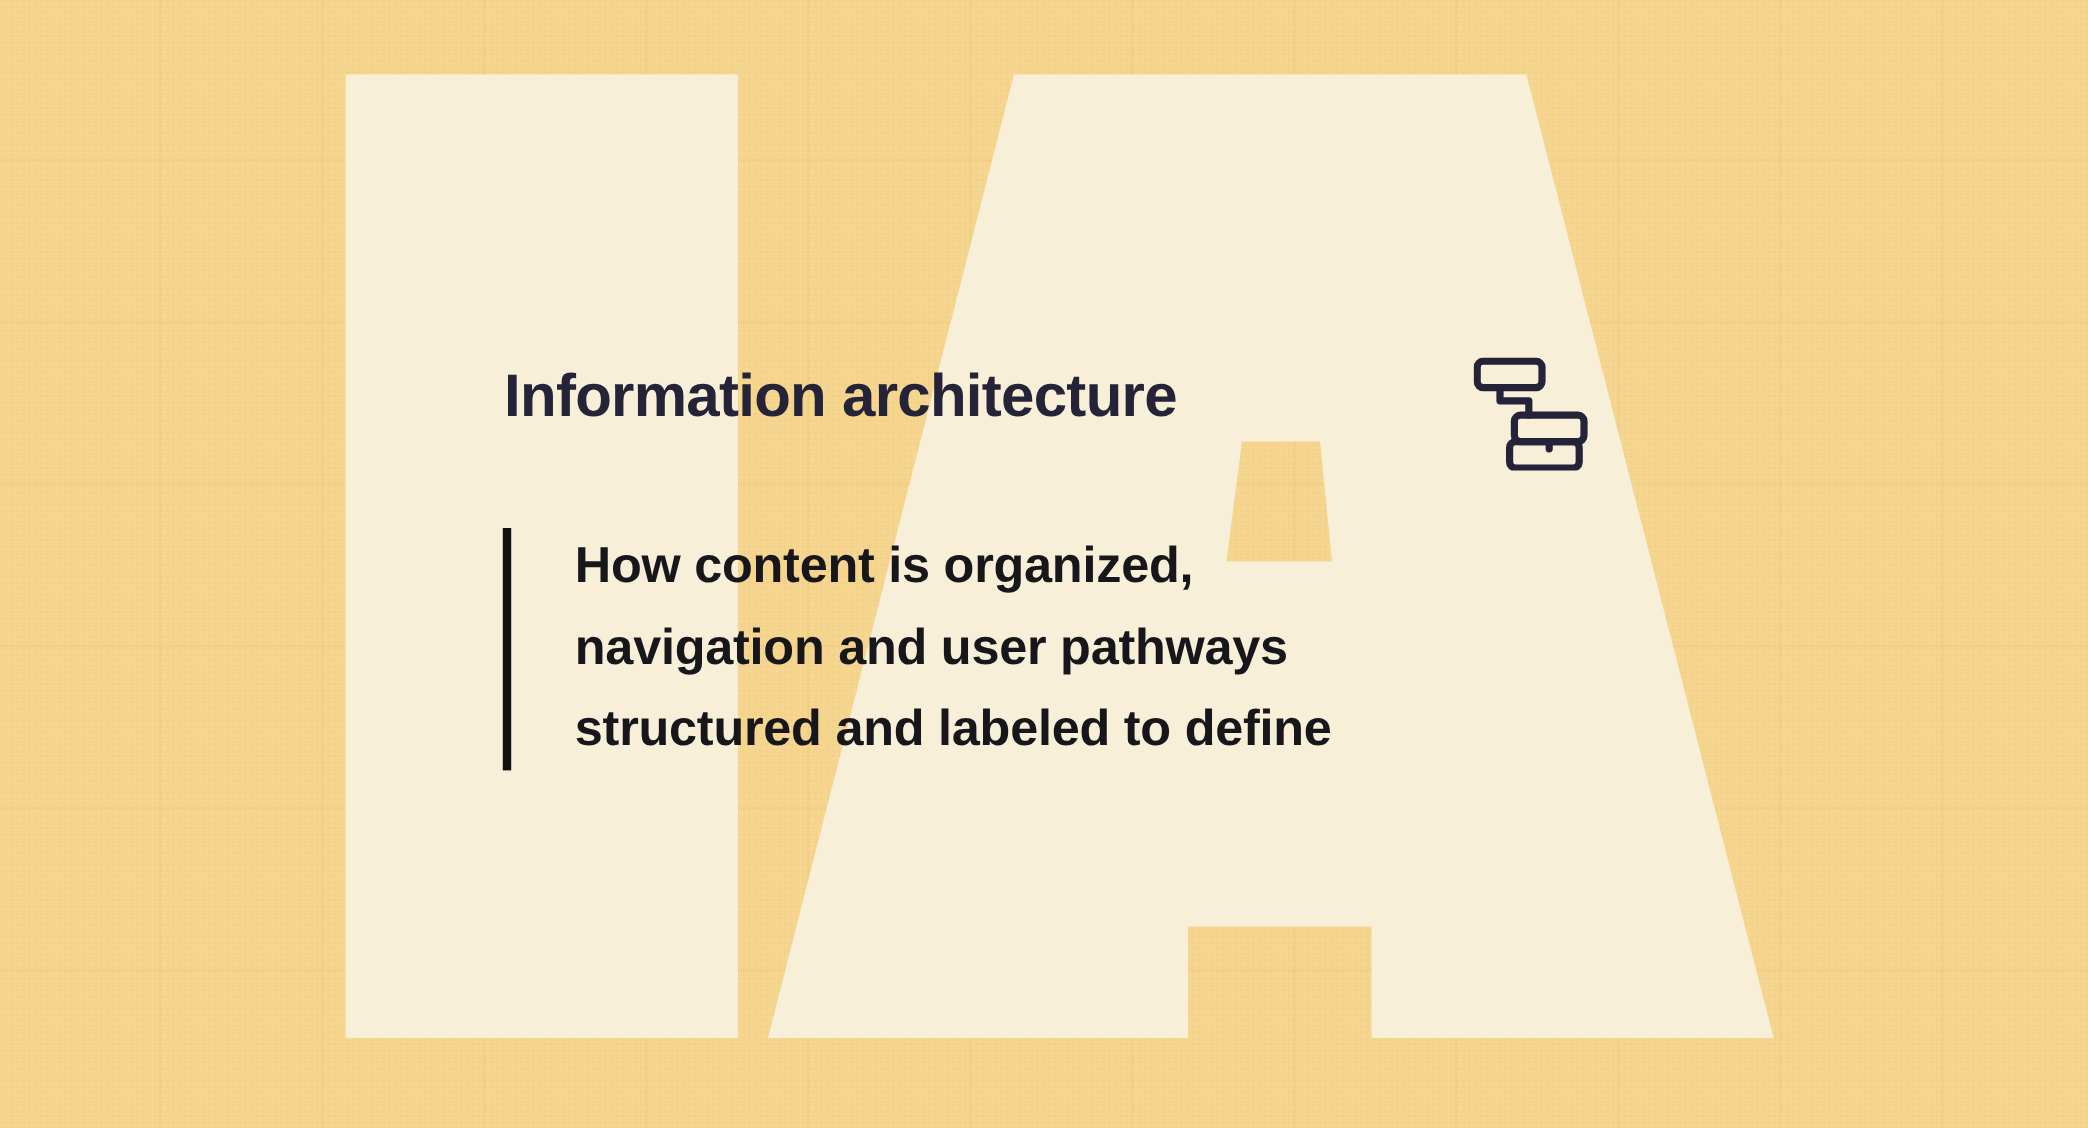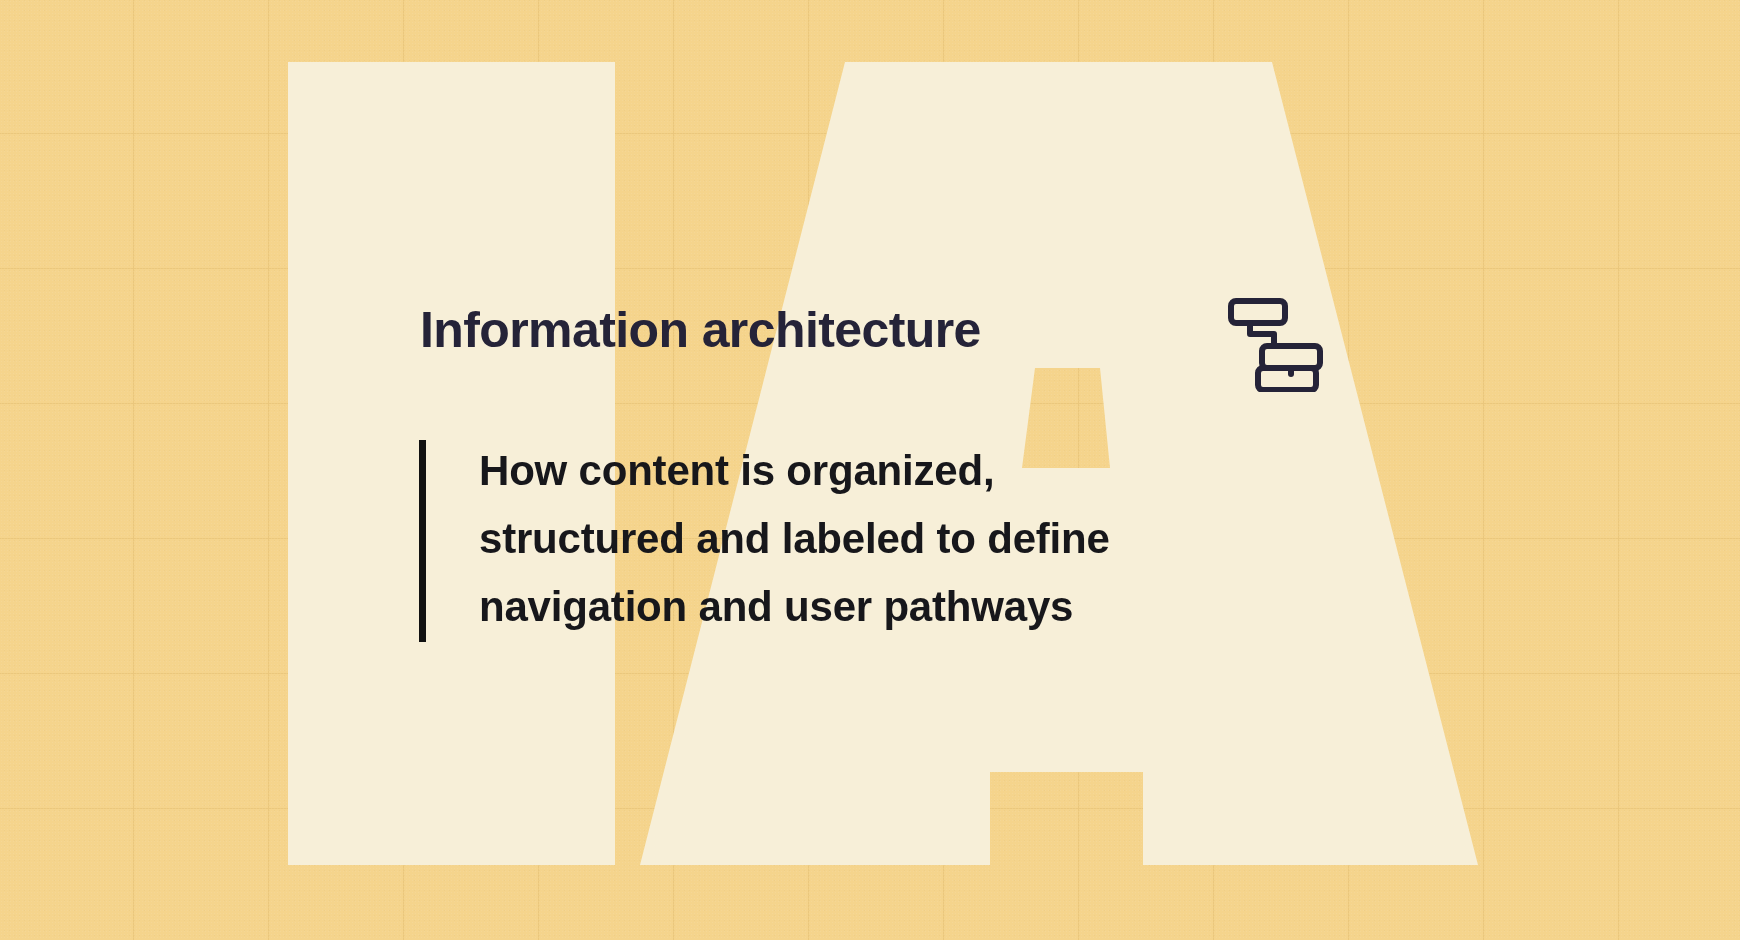--- a/index.html
+++ b/index.html
@@ -167,22 +167,22 @@
   </div>
 
   <div class="content">
 
     <div class="title">Information architecture</div>
 
     <div class="accent-bar"></div>
 
     <div class="subtitle">
       <span class="subtitle-line">How content is organized,</span>
+      <span class="subtitle-line">navigation and user pathways</span>
       <span class="subtitle-line">structured and labeled to define</span>
-      <span class="subtitle-line">navigation and user pathways</span>
     </div>
 
     <div class="sitemap-icon">
       <svg width="100" height="94" viewBox="0 0 100 94" xmlns="http://www.w3.org/2000/svg">
         <g fill="none" stroke="#252338" stroke-width="6" stroke-linecap="round" stroke-linejoin="round">
 
           <rect x="3" y="3" width="54" height="22" rx="5" ry="5"></rect>
 
           <path d="M 22 25 L 22 36 L 46 36 L 46 48"></path>
 

